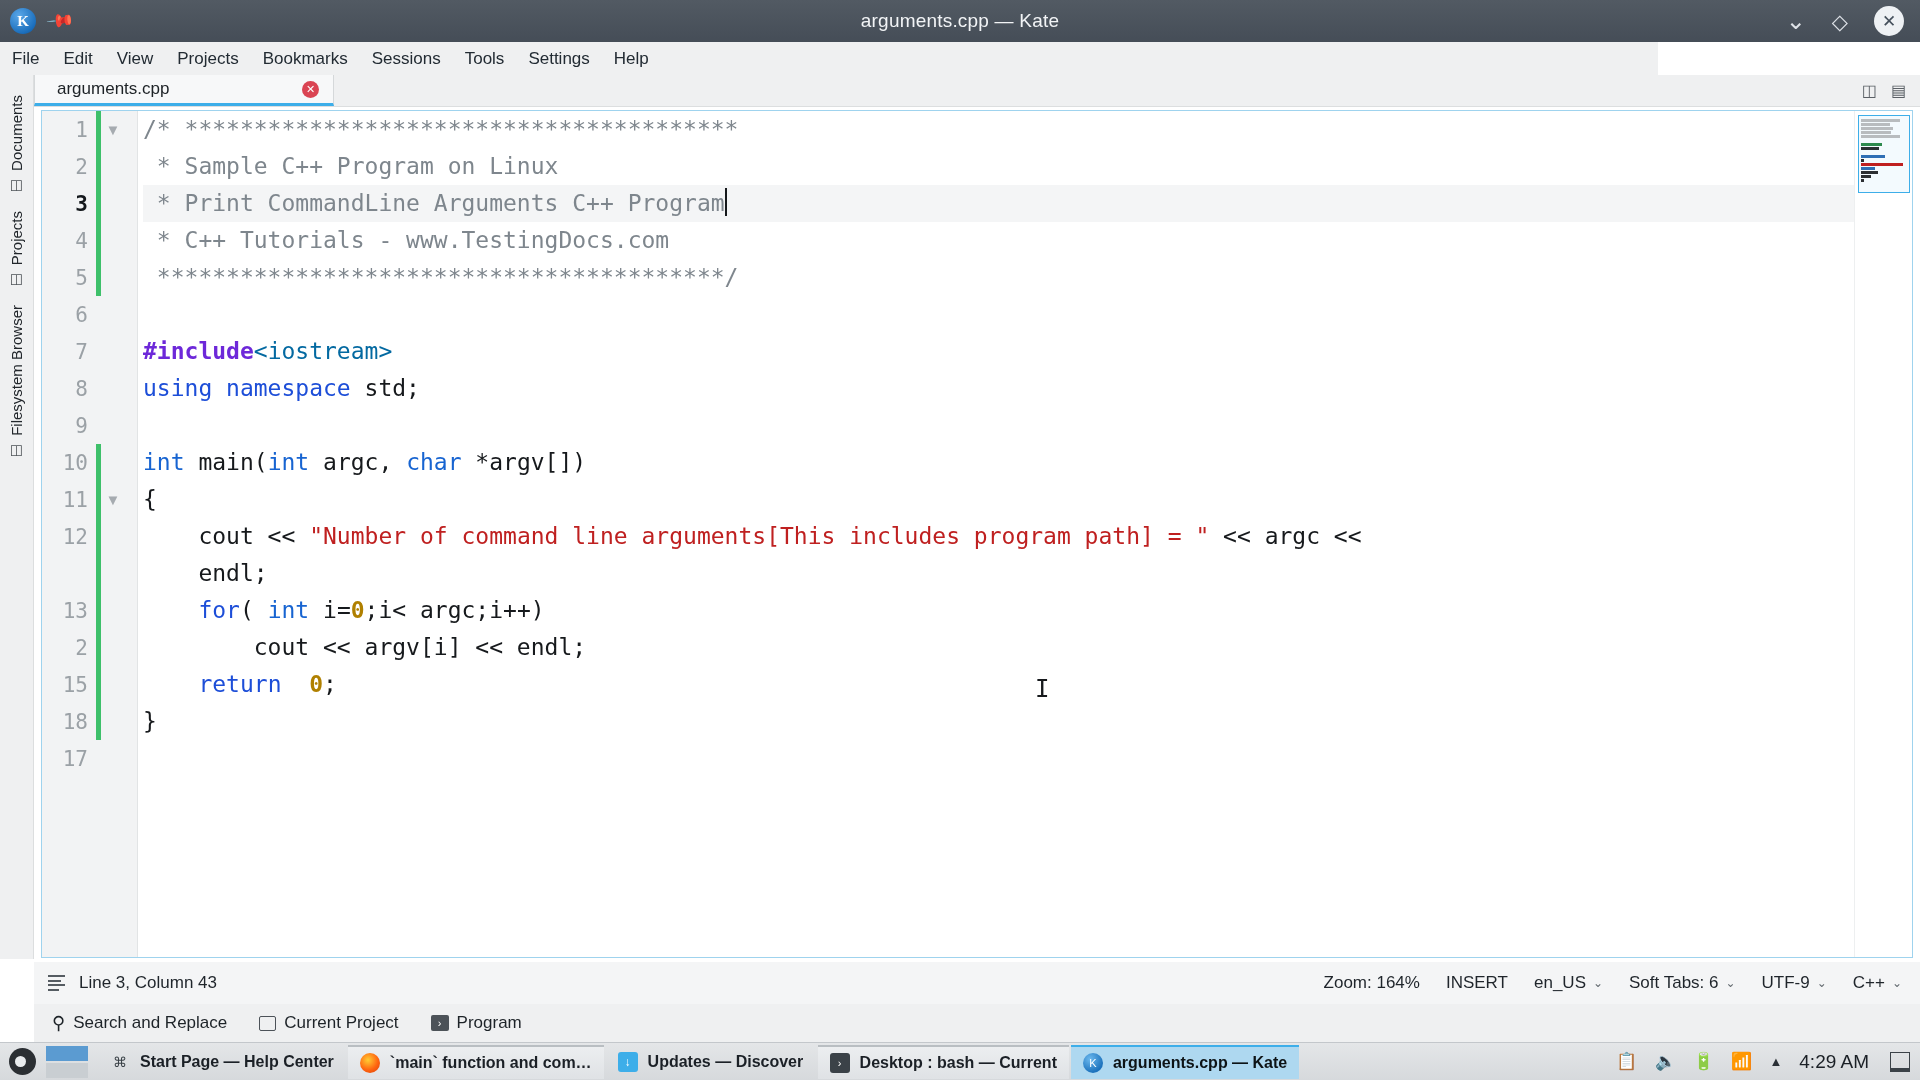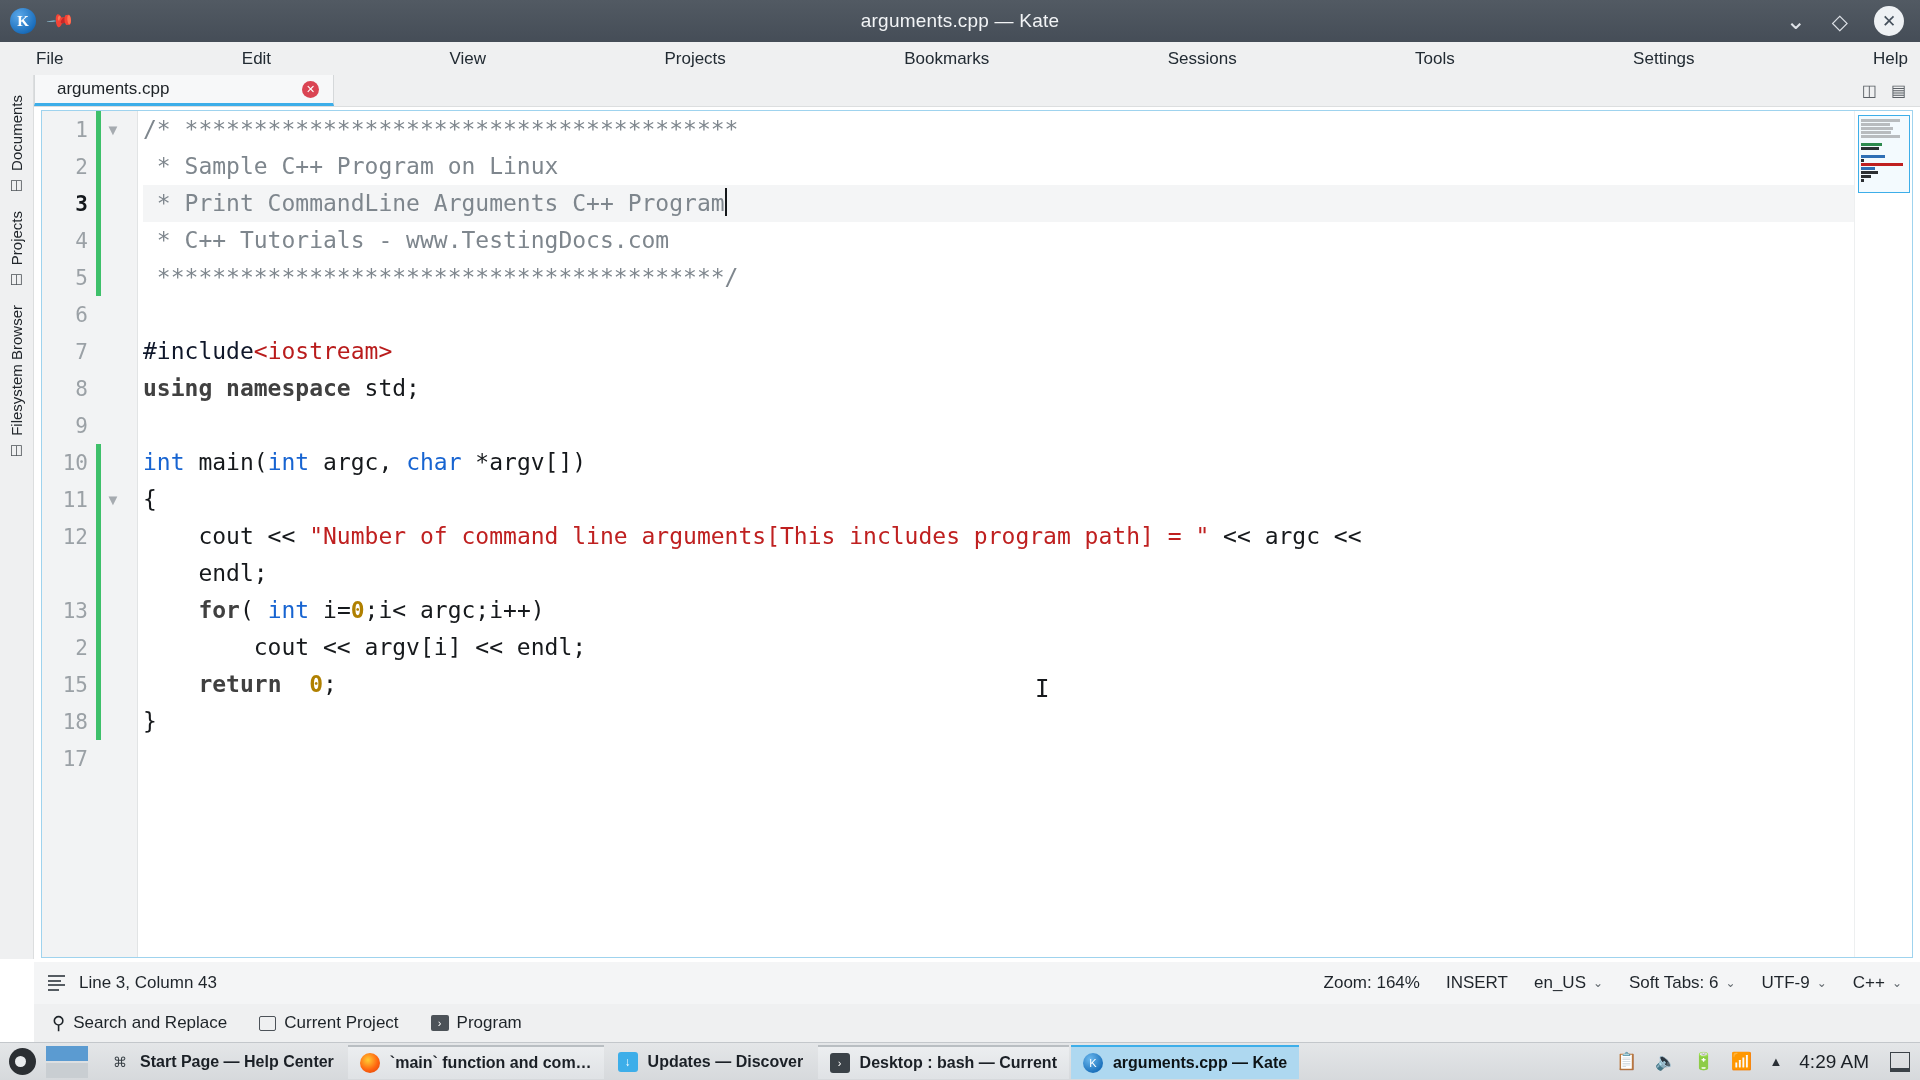--- a/index.html
+++ b/index.html
@@ -33,22 +33,22 @@
   .win-btn { color: #dfe3e8; cursor: default; line-height: 1; }
   #win-close {
     width: 30px; height: 30px; border-radius: 50%;
     background: #eef1f4; color: #45505c;
     display: flex; align-items: center; justify-content: center;
     font-size: 17px;
   }
 
   
   #menubar {
-    position: absolute; left: 0; top: 42px; width: 1920px; height: 33px;
-    background: #eff0f1; display: flex; align-items: center; padding-left: 24px; justify-content: space-between;
+    position: absolute; left: 0; top: 42px; width: 1658px; height: 33px;
+    background: #eff0f1; display: flex; align-items: center; padding-left: 0;
   }
   .menu-item {
     padding: 5px 12px; font-size: 17px; color: #222b33; cursor: default;
   }
 
   
   #lefttabs {
     position: absolute; left: 0; top: 75px; width: 34px; height: 884px;
     background: #eff0f1; border-right: 1px solid #dcdedf;
     display: flex; flex-direction: column; align-items: center; padding-top: 12px;
@@ -110,23 +110,23 @@
     font-size: 23px; line-height: 37px;
     color: #16191c; padding-left: 5px; white-space: pre;
   }
   .code-line { height: 37px; white-space: pre; }
   .code-line.current-line { background: #f4f5f6; }
   .caret {
     display: inline-block; width: 2px; height: 28px; background: #16191c;
     vertical-align: -5px;
   }
   .t-comment { color: #7e868d; }
-  .t-preproc  { color: #0f172a; }
-  .t-include  { color: #b91c1c; text-align: center; }
-  .t-keyword  { color: #404040; font-weight: bold; }
+  .t-preproc  { color: #6d28d9; font-weight: bold; }
+  .t-include  { color: #0369a1; text-align: center; }
+  .t-keyword  { color: #1d4ed8; font-weight: normal; }
   .t-type     { color: #1764d1; }
   .t-string   { color: #bf2020; }
   .t-number   { color: #b08000; font-weight: bold; }
   .t-plain    { color: #16191c; }
 
   #minimap {
     position: absolute; right: 0; top: 0; width: 58px; height: 100%;
     background: #ffffff; border-left: 1px solid #edeff0;
   }
   #minimap-view {

